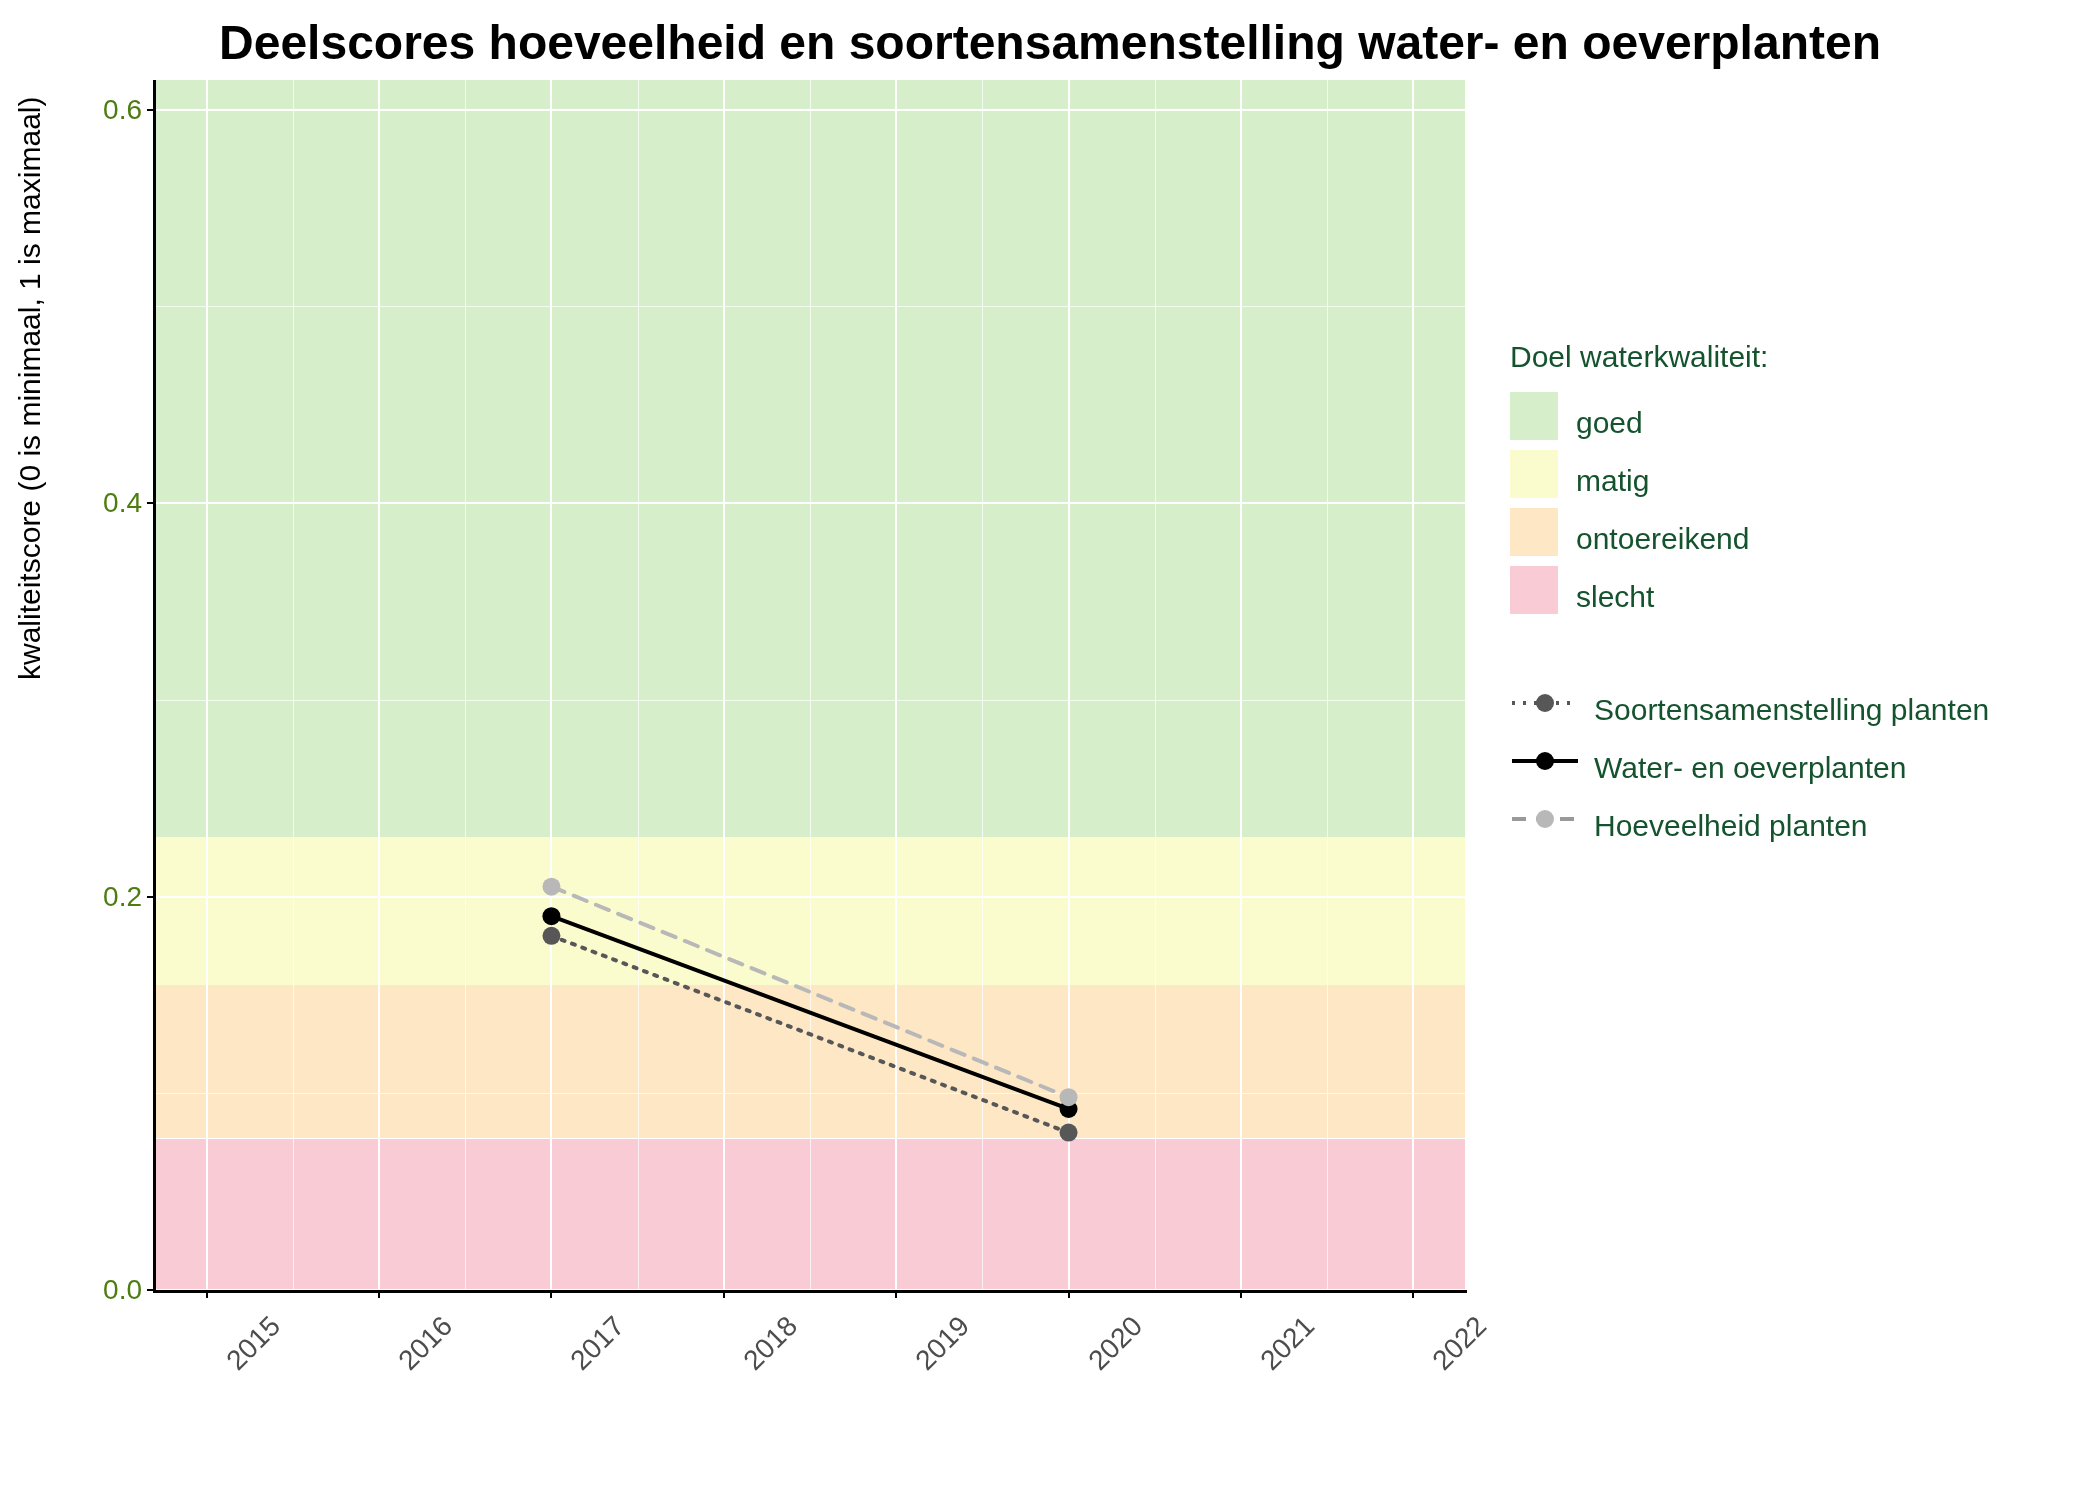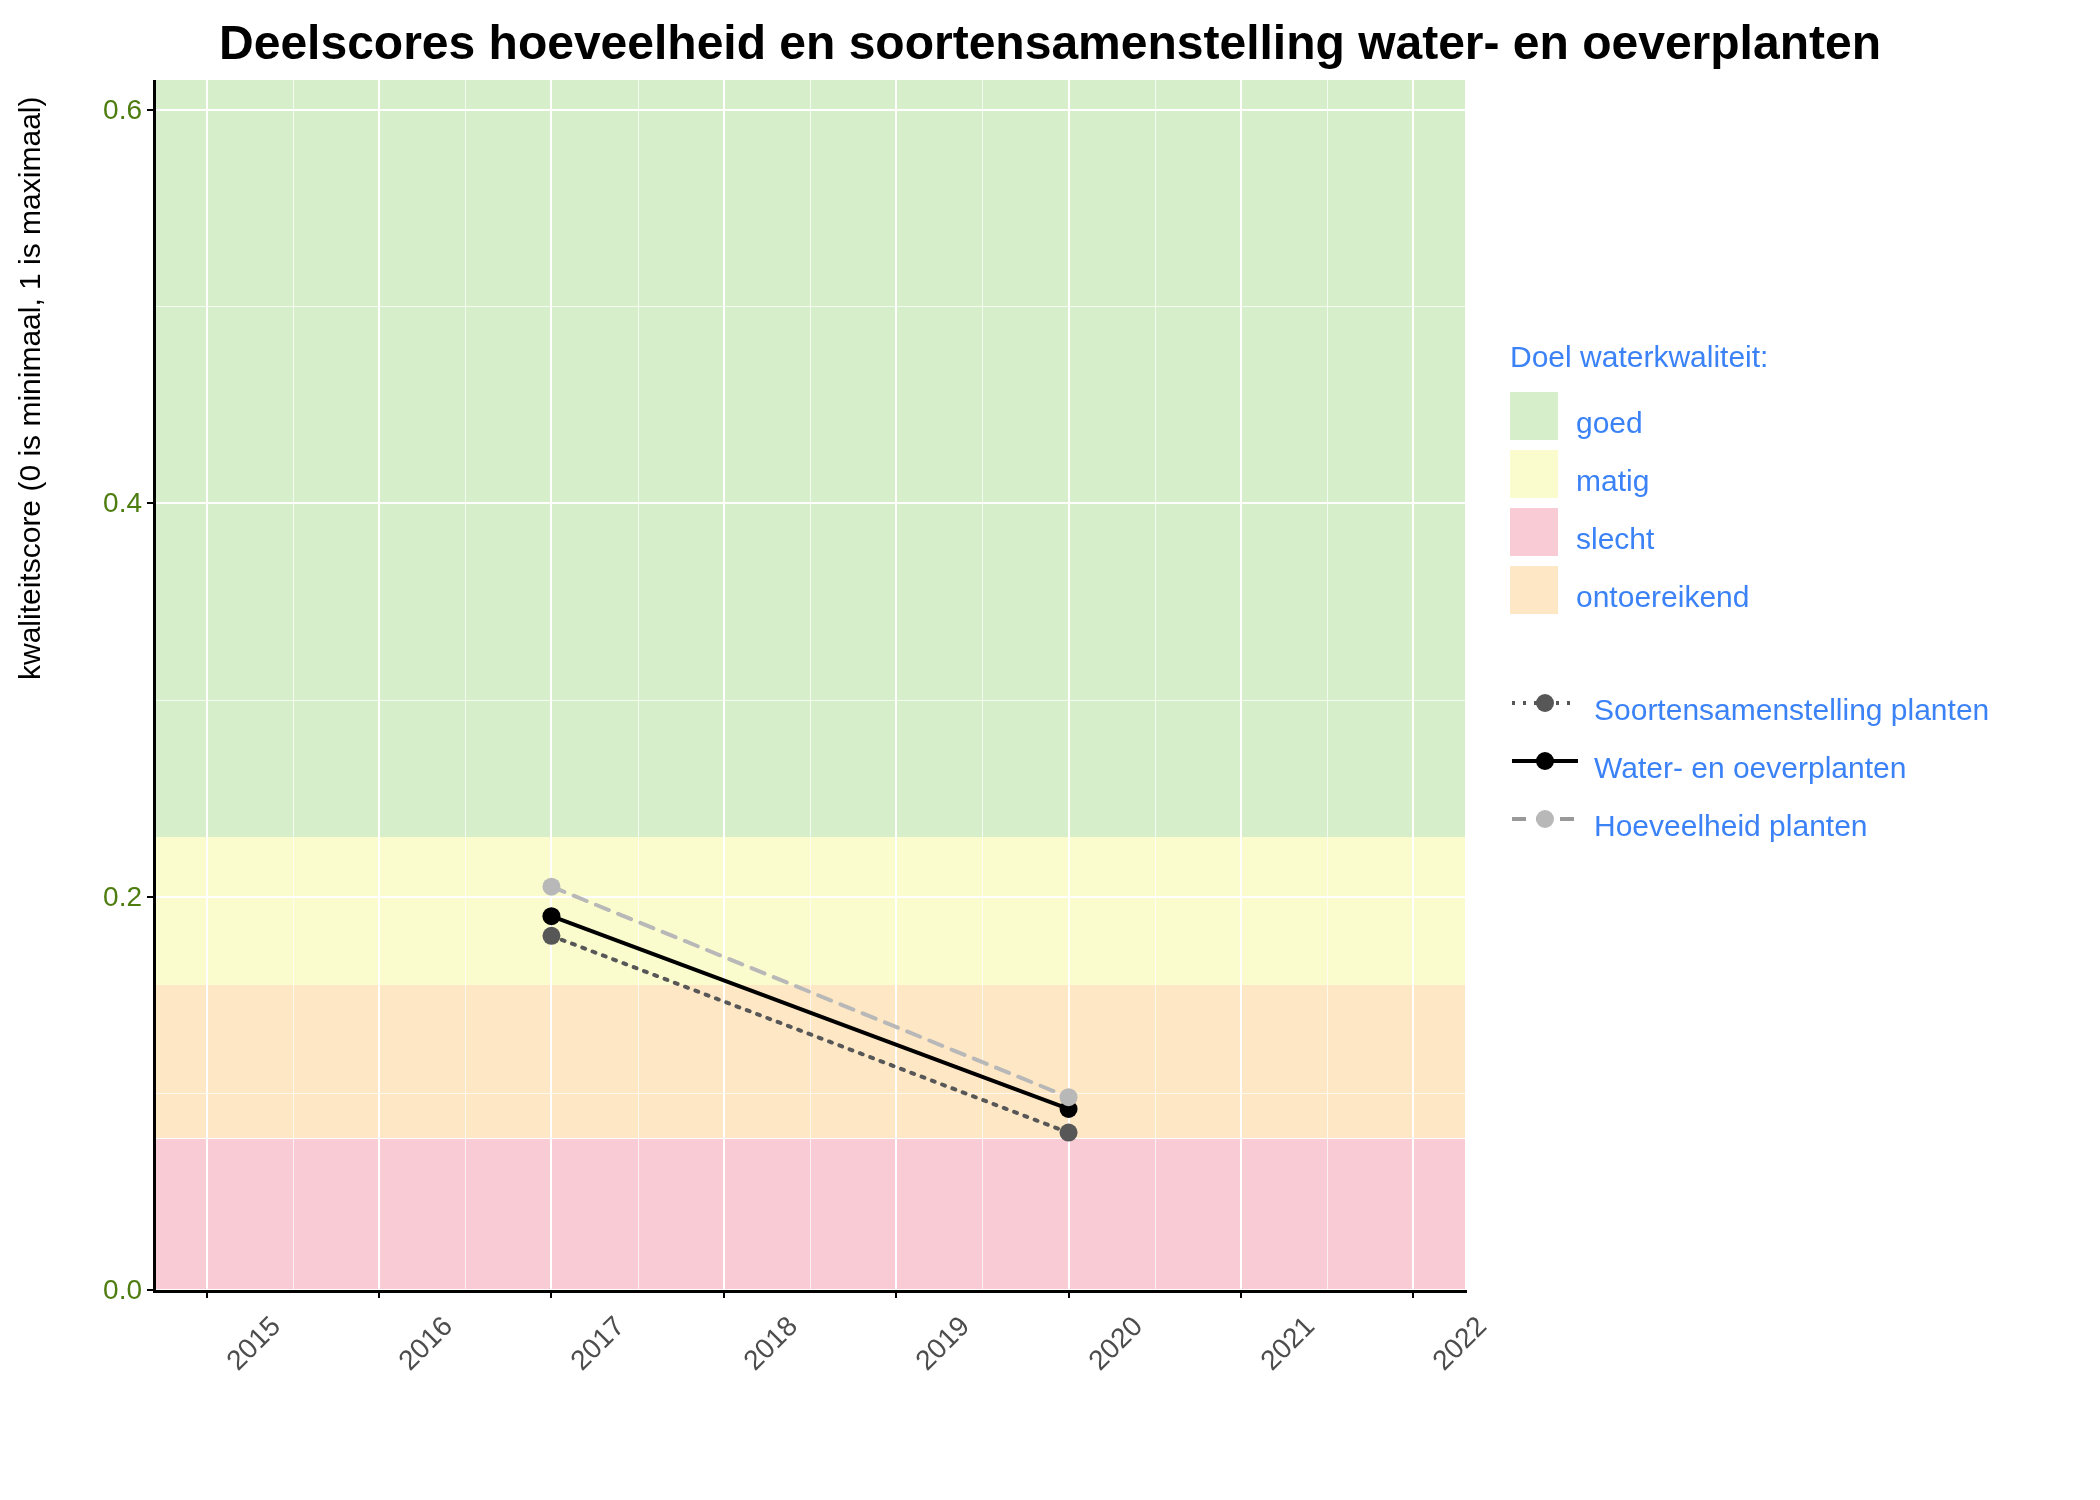--- a/index.html
+++ b/index.html
@@ -85,21 +85,21 @@
     width: 1310px;
     text-align: center;
     font-size: 30px;
     color: #000;
   }
   .legend {
     position: absolute;
     left: 1510px;
     top: 340px;
     font-size: 30px;
-    color: #3b82f6;
+    color: #14532d;
   }
   .legend-title {
     font-size: 30px;
     margin-bottom: 18px;
   }
   .legend-item {
     display: flex;
     align-items: flex-end;
     margin-bottom: 10px;
     height: 48px;
@@ -215,26 +215,26 @@
     <div id="legend-bands">
         <div class="legend-item">
           <div class="legend-swatch" style="background: rgb(215, 238, 203);"></div>
           <span>goed</span>
         </div>
         <div class="legend-item">
           <div class="legend-swatch" style="background: rgb(251, 252, 206);"></div>
           <span>matig</span>
         </div>
         <div class="legend-item">
+          <div class="legend-swatch" style="background: rgb(253, 231, 197);"></div>
+          <span>ontoereikend</span>
+        </div>
+        <div class="legend-item">
           <div class="legend-swatch" style="background: rgb(249, 204, 213);"></div>
           <span>slecht</span>
-        </div>
-        <div class="legend-item">
-          <div class="legend-swatch" style="background: rgb(253, 231, 197);"></div>
-          <span>ontoereikend</span>
         </div>
       </div>
     <div class="legend-gap"></div>
     <div id="legend-series">
         <div class="legend-item">
           <div class="legend-line-swatch"><svg width="70" height="48">
               <line x1="2" y1="24" x2="68" y2="24" stroke="#575757" stroke-width="4" stroke-dasharray="3 8"></line>
               <circle cx="35" cy="24" r="9" fill="#575757"></circle>
             </svg></div>
           <span>Soortensamenstelling planten</span>

